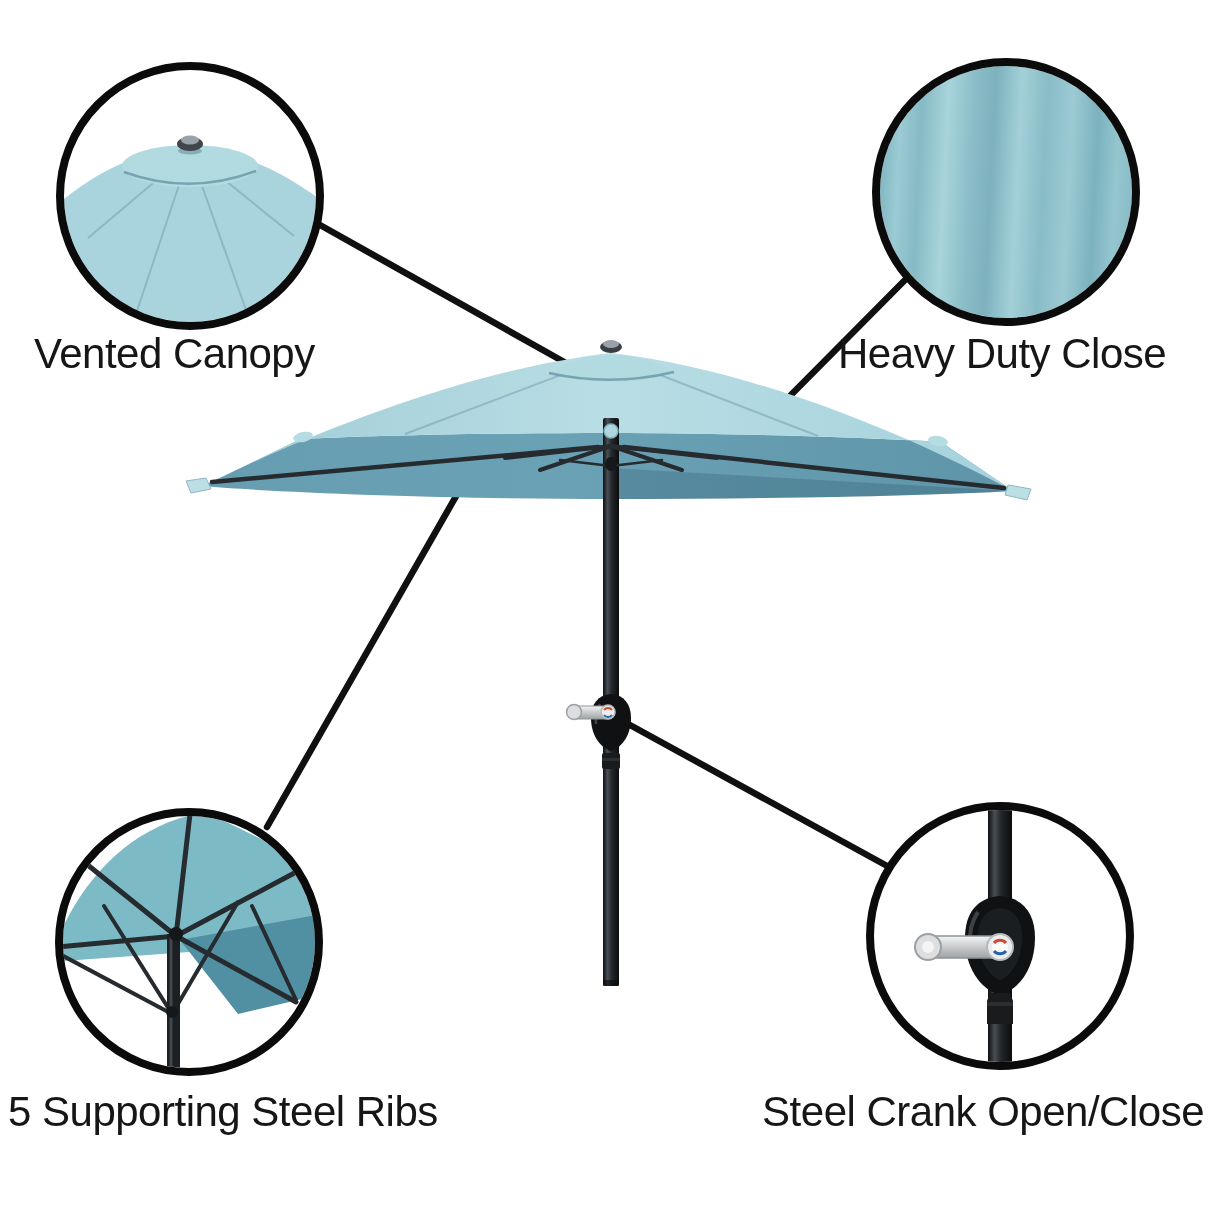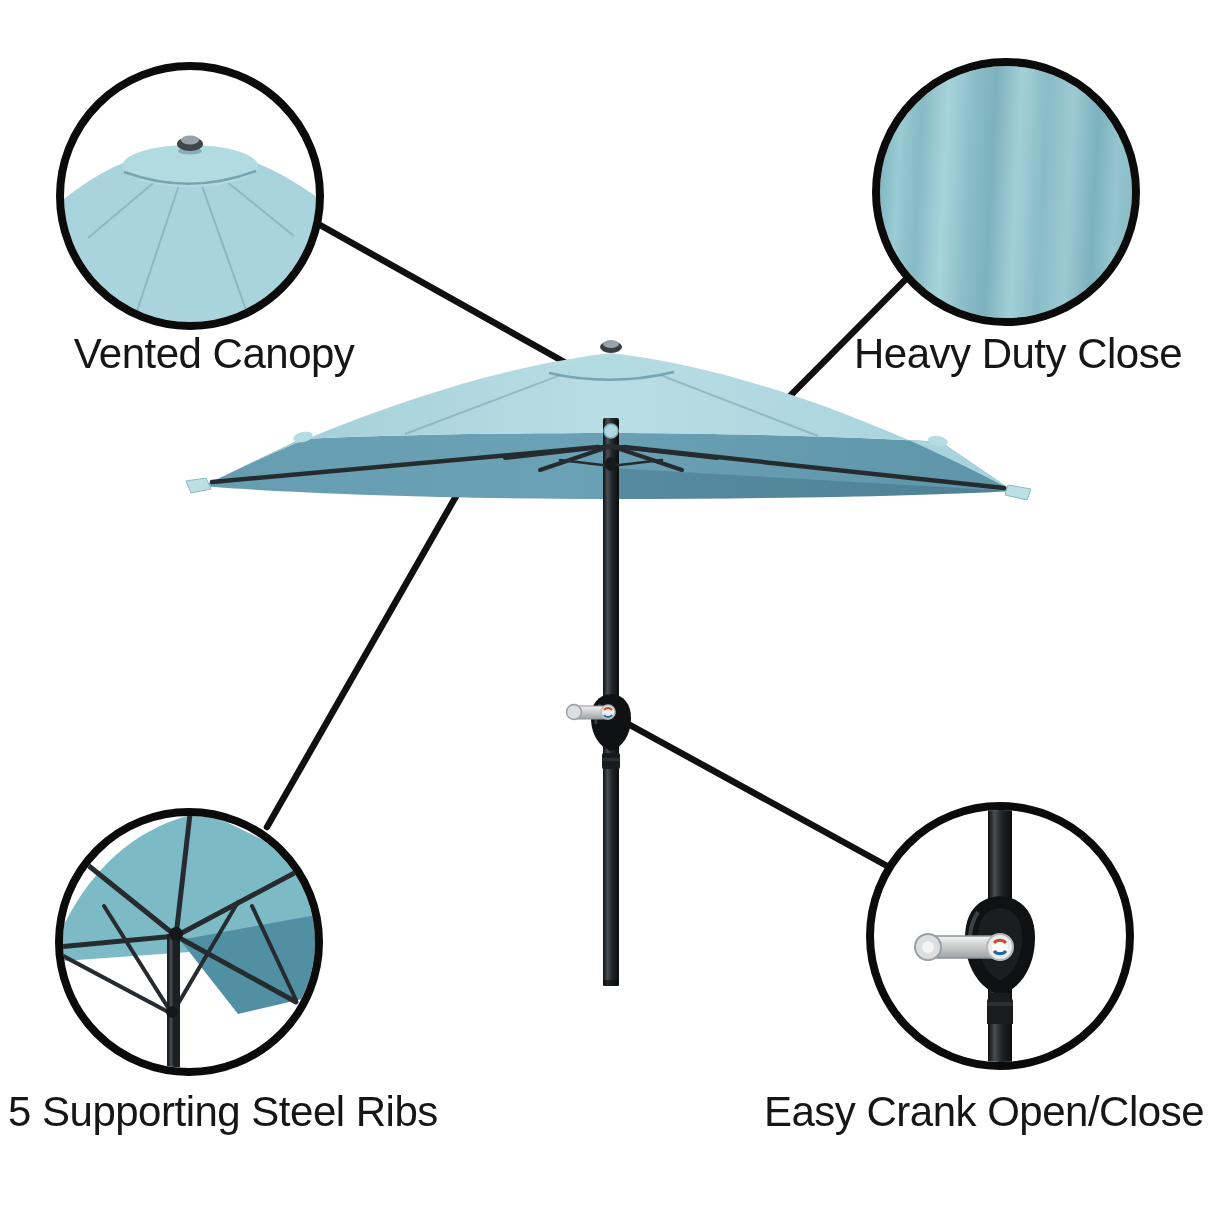--- a/index.html
+++ b/index.html
@@ -8,21 +8,21 @@
     background:#ffffff;
     font-family:"Liberation Sans", sans-serif;
   }
   svg.stage{position:absolute;left:0;top:0;width:1214px;height:1214px;display:block;}
   .label{
     position:absolute;
     font-size:42px;line-height:1;font-weight:400;letter-spacing:-0.5px;
     color:var(--label-text,#161616);
     white-space:nowrap;
   }
-  .label.centered{text-align:center;}
+  .label.centered{}
   #label-vented{left:34px;top:333px;width:360px;}
   #label-fabric{left:838px;top:333px;width:360px;}
   #label-ribs{left:8px;top:1091px;}
   #label-crank{right:10px;top:1091px;}
 </style>
 </head>
 <body>
 
 <svg class="stage" viewBox="0 0 1214 1214">
   <defs>
@@ -207,13 +207,13 @@
     <circle cx="1000" cy="936" r="130" fill="none" stroke="var(--ring,#0b0b0b)" stroke-width="8"></circle>
   </g>
 </svg>
 
 <div class="label centered" id="label-vented">Vented Canopy</div>
 
 <div class="label centered" id="label-fabric">Heavy Duty Close</div>
 
 <div class="label" id="label-ribs">5 Supporting Steel Ribs</div>
 
-<div class="label" id="label-crank">Easy Crank Open/Close</div>
+<div class="label" id="label-crank">Steel Crank Open/Close</div>
 
 </body></html>

